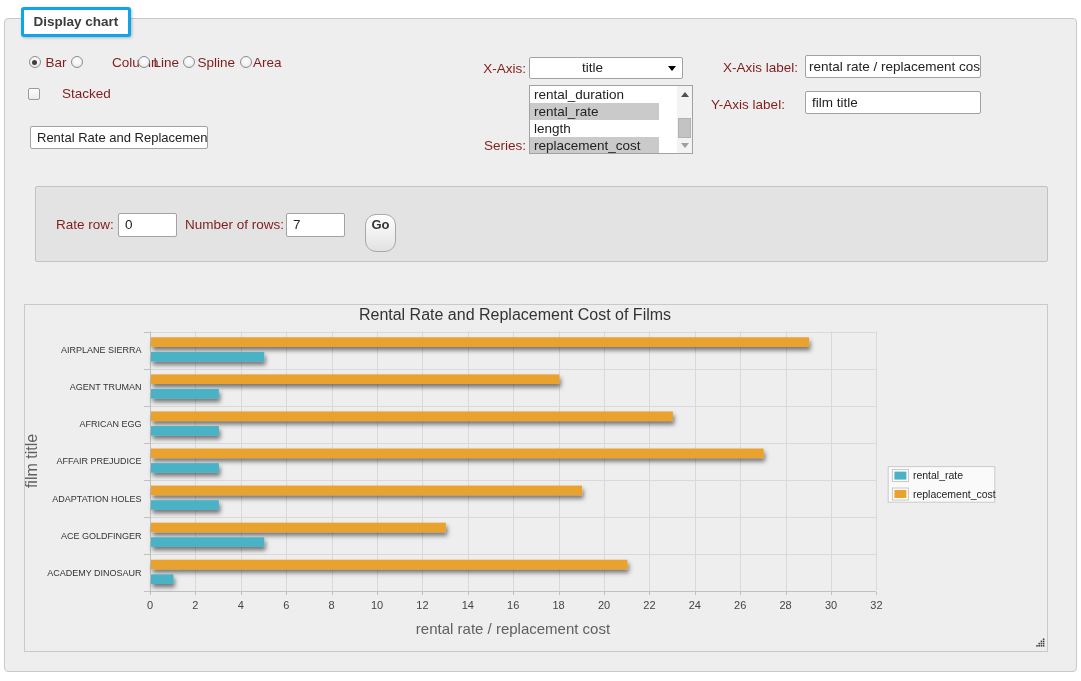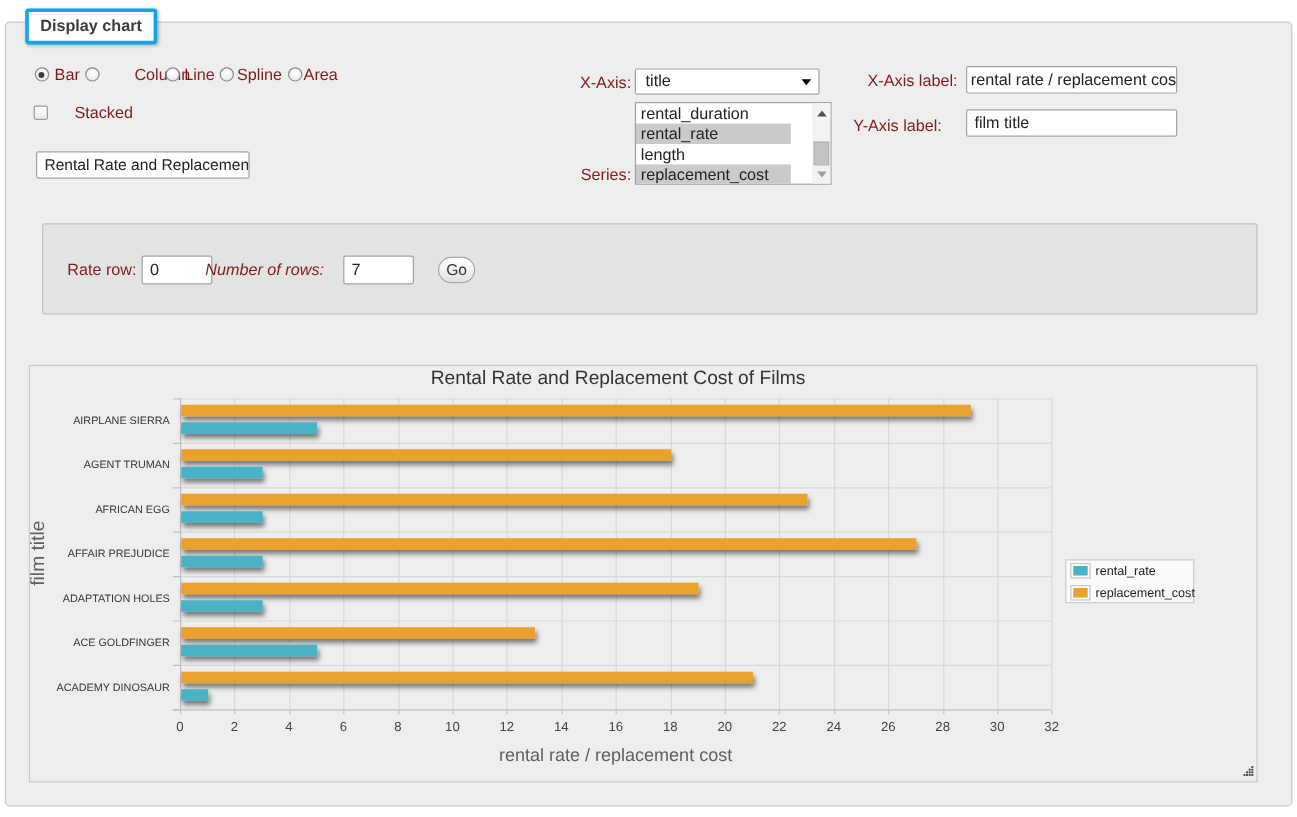--- a/index.html
+++ b/index.html
@@ -9,23 +9,23 @@
 #legendbox{position:absolute;left:21px;top:7px;height:24px;line-height:24px;background:#ffffff;border:3px solid #0ea5e9;border-radius:3px;padding:0 9.5px;font-size:13.5px;font-weight:bold;color:#3c3c3c;box-shadow:1px 1px 3px rgba(0,0,0,0.25);z-index:5;}
 
 .radio{display:inline-block;width:10px;height:10px;border:1px solid #8d8d8d;border-radius:50%;background:radial-gradient(circle at 50% 35%,#ffffff 0%,#f2f2f2 55%,#dcdcdc 100%);vertical-align:middle;position:relative;}
 .radio.on::after{content:"";position:absolute;left:2.5px;top:2.5px;width:5px;height:5px;border-radius:50%;background:#3e3e3e;}
 .checkbox{display:inline-block;width:10px;height:10px;border:1px solid #9a9a9a;border-radius:2px;background:linear-gradient(#fdfdfd,#ececec);vertical-align:middle;}
 .ctl-label{font-size:13.5px;color:#7f1d1d;}
 
 .tinput{position:absolute;background:#fff;border:1px solid #a2a2a2;border-radius:2px;box-sizing:border-box;font-size:13.5px;color:#222;overflow:hidden;white-space:nowrap;}
 
 #params{position:absolute;left:35px;top:186px;width:1013px;height:76px;background:#e3e3e3;border:1px solid #c2c2c2;border-radius:2px;box-sizing:border-box;}
-#gobtn{position:absolute;left:365px;top:214px;width:31px;height:22px;border:1px solid #a8a8a8;border-radius:11px;background:linear-gradient(#ffffff,#e2e2e2);box-sizing:border-box;text-align:center;font-size:13px;font-weight:normal;color:#333;line-height:20px;}
-
-#xsel{position:absolute;left:529px;top:57px;width:154px;height:22px;background:#fff;border:1px solid #a2a2a2;border-radius:2px;box-sizing:border-box;font-size:13.5px;color:#222;line-height:20px;}
+#gobtn{position:absolute;left:365px;top:214px;width:31px;height:38px;border:1px solid #a8a8a8;border-radius:11px;background:linear-gradient(#ffffff,#e2e2e2);box-sizing:border-box;text-align:center;font-size:13px;font-weight:bold;color:#333;line-height:20px;}
+
+#xsel{position:absolute;left:529px;top:57px;width:154px;height:22px;background:#fff;border:1px solid #a2a2a2;border-radius:2px;box-sizing:border-box;font-size:13.5px;color:#222;line-height:20px;padding-left:44px;}
 #xsel .arrow{position:absolute;right:6px;top:8px;width:0;height:0;border-left:4px solid transparent;border-right:4px solid transparent;border-top:5px solid #000;}
 
 #mlist{position:absolute;left:529px;top:85px;width:164px;height:69px;background:#fff;border:1px solid #a2a2a2;box-sizing:border-box;overflow:hidden;}
 #mlist .opt{position:absolute;left:0;width:129px;height:17px;font-size:13.5px;color:#222;padding-left:4px;box-sizing:border-box;line-height:17px;white-space:nowrap;}
 #mlist .sel{background:#cacaca;}
 #sbar{position:absolute;right:0;top:0;width:15px;height:67px;background:#f3f3f3;}
 #sbar .btn{position:absolute;left:0;width:15px;height:15px;background:#f3f3f3;}
 #sbar .tri-up{position:absolute;left:3.5px;top:6px;width:0;height:0;border-left:4px solid transparent;border-right:4px solid transparent;border-bottom:5px solid #505050;}
 #sbar .tri-dn{position:absolute;left:3.5px;top:5px;width:0;height:0;border-left:4px solid transparent;border-right:4px solid transparent;border-top:5px solid #9f9f9f;}
 #sbar .thumb{position:absolute;left:1px;top:32px;width:13px;height:19.5px;background:#c3c3c3;border:1px solid #b2b2b2;box-sizing:border-box;}
@@ -78,21 +78,21 @@
 </div>
 
 <div class="ctl-label abs" style="left:698px;top:60px;width:100px;text-align:right;">X-Axis label:</div>
 <div class="tinput" style="left:805px;top:55px;width:176px;height:23px;line-height:21px;padding-left:3px;">rental rate / replacement cost</div>
 <div class="ctl-label abs" style="left:698px;top:97px;width:100px;text-align:center;">Y-Axis label:</div>
 <div class="tinput" style="left:805px;top:91px;width:176px;height:23px;line-height:21px;padding-left:6px;">film title</div>
 
 <div id="params"></div>
 <div class="ctl-label abs" style="left:56px;top:217px;">Rate row:</div>
 <div class="tinput" style="left:118px;top:213px;width:59px;height:24px;line-height:22px;padding-left:6px;">0</div>
-<div class="ctl-label abs" style="left:171px;top:217px;font-style:italic;">Number of rows:</div>
+<div class="ctl-label abs" style="left:185px;top:217px;">Number of rows:</div>
 <div class="tinput" style="left:286px;top:213px;width:59px;height:24px;line-height:22px;padding-left:6px;">7</div>
 <div id="gobtn">Go</div>
 
 <div id="chart">
 <svg width="1023" height="346" style="position:absolute;left:-1px;top:-1px;">
   <defs>
     <filter id="sh" x="-30%" y="-80%" width="180%" height="300%">
       <feDropShadow dx="1.5" dy="3.5" stdDeviation="2.2" flood-color="#000" flood-opacity="0.5"></feDropShadow>
     </filter>
   </defs>

